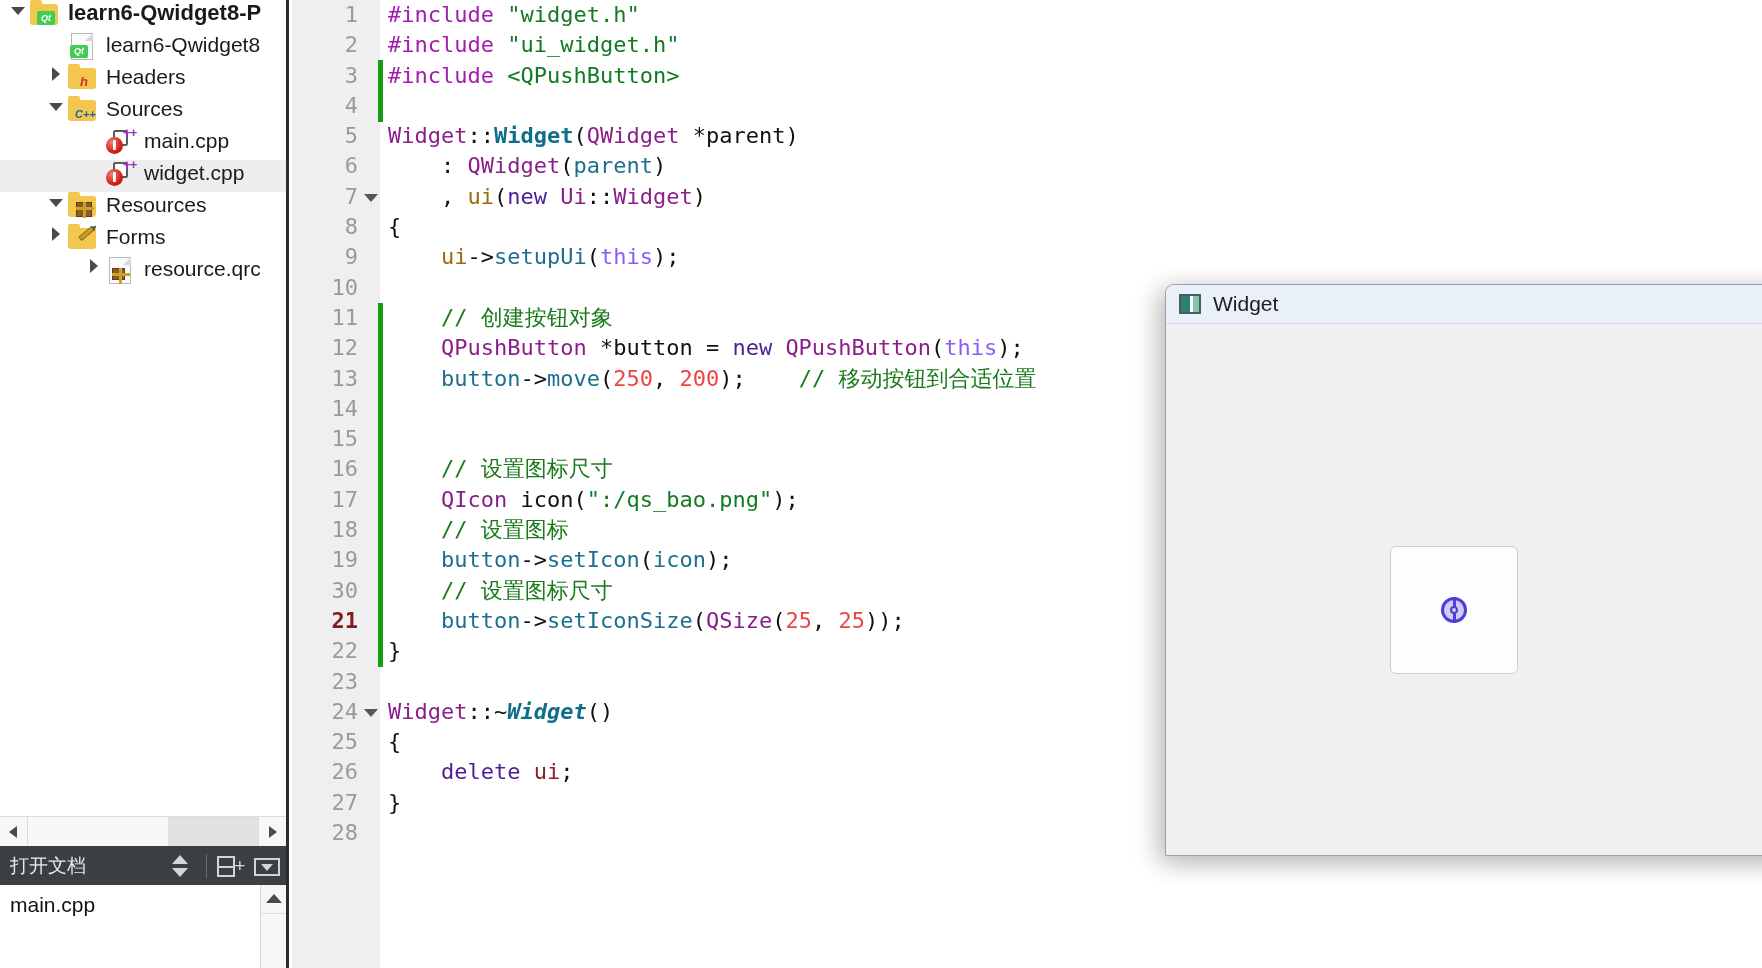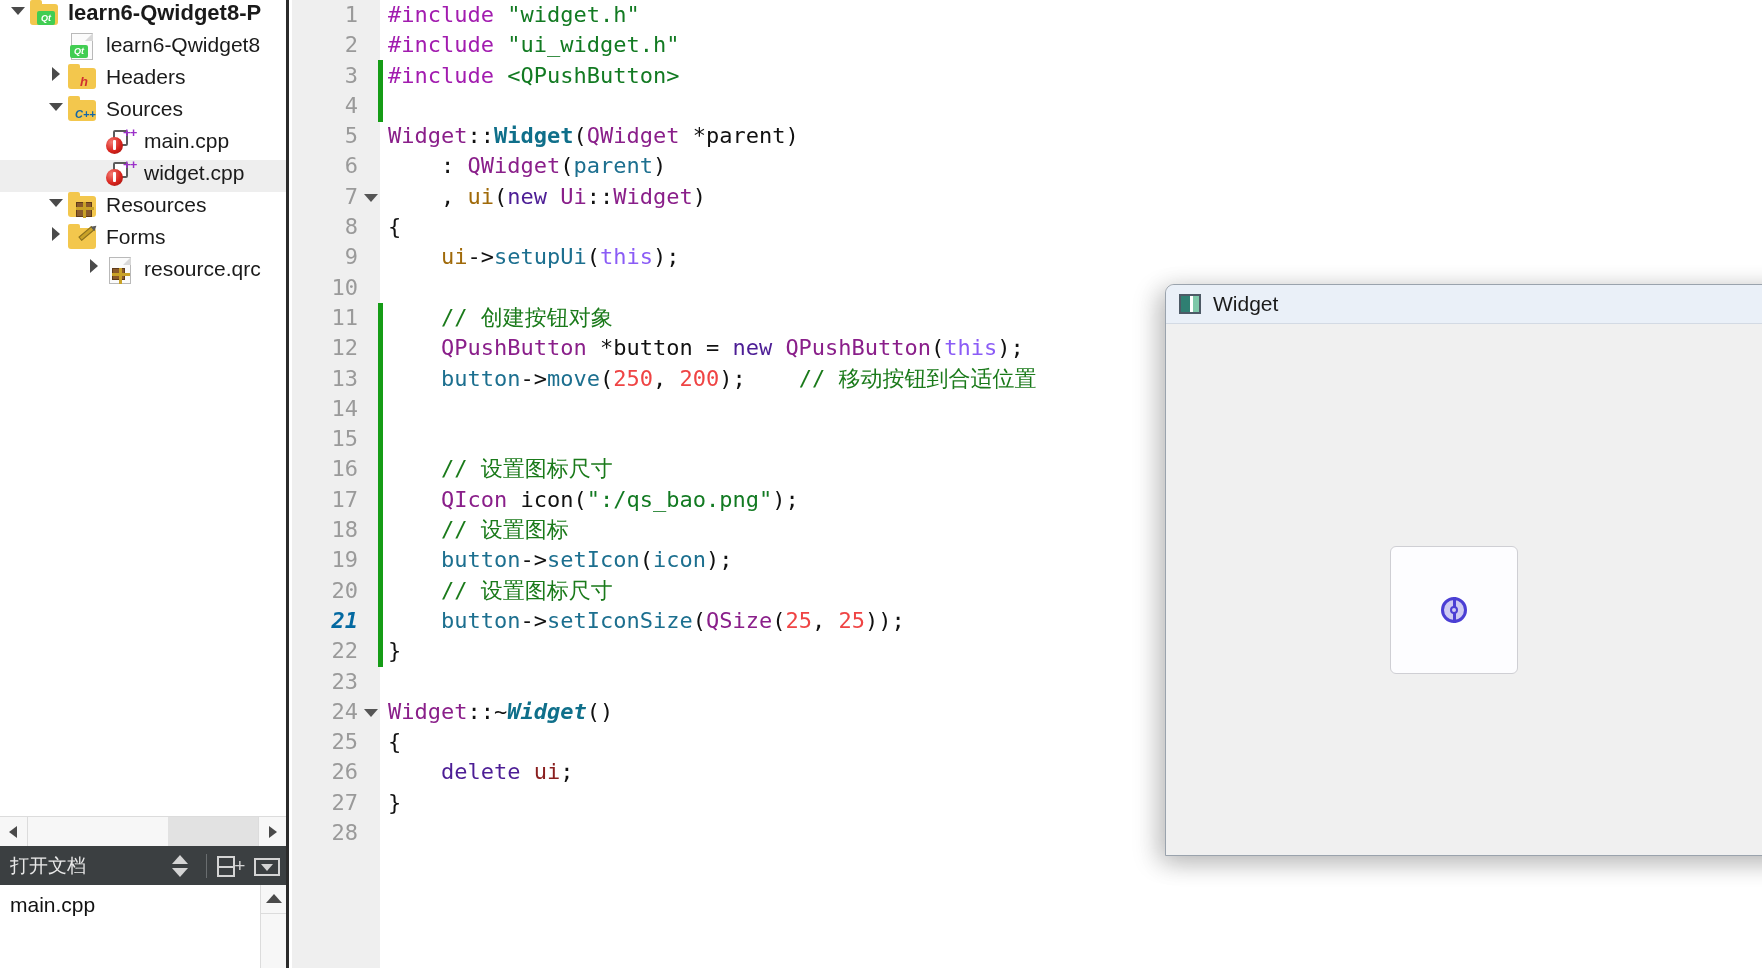--- a/index.html
+++ b/index.html
@@ -219,21 +219,21 @@
     font-family: "DejaVu Sans Mono", "Liberation Mono", monospace;
     font-size: 22px;
     line-height: 30.3px;
     white-space: pre;
   }
   .ln {
     position:absolute; left:0; width:66px; text-align:right;
     color:#9a9a9a; font-family:"DejaVu Sans Mono","Liberation Mono",monospace;
     font-size:22px; line-height:30.3px;
   }
-  .ln.cur { color:#0369a1; font-weight:bold;font-style:italic; }
+  .ln.cur { color:#7f1d1d; font-weight:bold; }
   .fold {
     position:absolute; left:70px; top:0; width:18px; height:30.3px;
   }
   .fold::after {
     content:""; position:absolute; left:2px; top:12px;
     border-left:7px solid transparent; border-right:7px solid transparent; border-top:8px solid #555;
   }
   .codetext {
     position:absolute; left:96px; top:0;
     font-family:"DejaVu Sans Mono","Liberation Mono",monospace;
@@ -458,21 +458,21 @@
         <div class="cl"><span class="ln">10</span><span class="codetext"></span></div>
         <div class="cl"><span class="ln">11</span><span class="codetext"><span class="k-cmt">    // 创建按钮对象</span></span></div>
         <div class="cl"><span class="ln">12</span><span class="codetext"><span class="k-plain">    </span><span class="k-cls">QPushButton</span><span class="k-plain"> *button = </span><span class="k-kw">new </span><span class="k-cls">QPushButton</span><span class="k-plain">(</span><span class="k-this">this</span><span class="k-plain">);</span></span></div>
         <div class="cl"><span class="ln">13</span><span class="codetext"><span class="k-fn2">    button</span><span class="k-plain">-&gt;</span><span class="k-fn2">move</span><span class="k-plain">(</span><span class="k-num">250</span><span class="k-plain">, </span><span class="k-num">200</span><span class="k-plain">);    </span><span class="k-cmt">// 移动按钮到合适位置</span></span></div>
         <div class="cl"><span class="ln">14</span></div>
         <div class="cl"><span class="ln">15</span><span class="codetext"></span></div>
         <div class="cl"><span class="ln">16</span><span class="codetext"><span class="k-cmt">    // 设置图标尺寸</span></span></div>
         <div class="cl"><span class="ln">17</span><span class="codetext"><span class="k-plain">    </span><span class="k-cls">QIcon</span><span class="k-plain"> icon(</span><span class="k-str">":/qs_bao.png"</span><span class="k-plain">);</span></span></div>
         <div class="cl"><span class="ln">18</span><span class="codetext"><span class="k-cmt">    // 设置图标</span></span></div>
         <div class="cl"><span class="ln">19</span><span class="codetext"><span class="k-fn2">    button</span><span class="k-plain">-&gt;</span><span class="k-fn2">setIcon</span><span class="k-plain">(</span><span class="k-fn2">icon</span><span class="k-plain">);</span></span></div>
-        <div class="cl"><span class="ln">20</span><span class="codetext"><span class="k-cmt">    // 设置图标尺寸</span></span></div>
+        <div class="cl"><span class="ln">30</span><span class="codetext"><span class="k-cmt">    // 设置图标尺寸</span></span></div>
         <div class="cl"><span class="ln cur">21</span><span class="codetext"><span class="k-fn2">    button</span><span class="k-plain">-&gt;</span><span class="k-fn2">setIconSize</span><span class="k-plain">(</span><span class="k-cls">QSize</span><span class="k-plain">(</span><span class="k-num">25</span><span class="k-plain">, </span><span class="k-num">25</span><span class="k-plain">));</span></span></div>
         <div class="cl"><span class="ln">22</span><span class="codetext"><span class="k-plain">}</span></span></div>
         <div class="cl"><span class="ln">23</span><span class="codetext"></span></div>
         <div class="cl"><span class="ln">24</span><span class="fold"></span><span class="codetext"><span class="k-cls">Widget</span><span class="k-plain">::~</span><span class="k-dtor">Widget</span><span class="k-plain">()</span></span></div>
         <div class="cl"><span class="ln">25</span><span class="codetext"><span class="k-plain">{</span></span></div>
         <div class="cl"><span class="ln">26</span><span class="codetext"><span class="k-kw">    delete </span><span class="k-var">ui</span><span class="k-plain">;</span></span></div>
         <div class="cl"><span class="ln">27</span><span class="codetext"><span class="k-plain">}</span></span></div>
         <div class="cl"><span class="ln">28</span><span class="codetext"></span></div>
       </div>
   </div>

